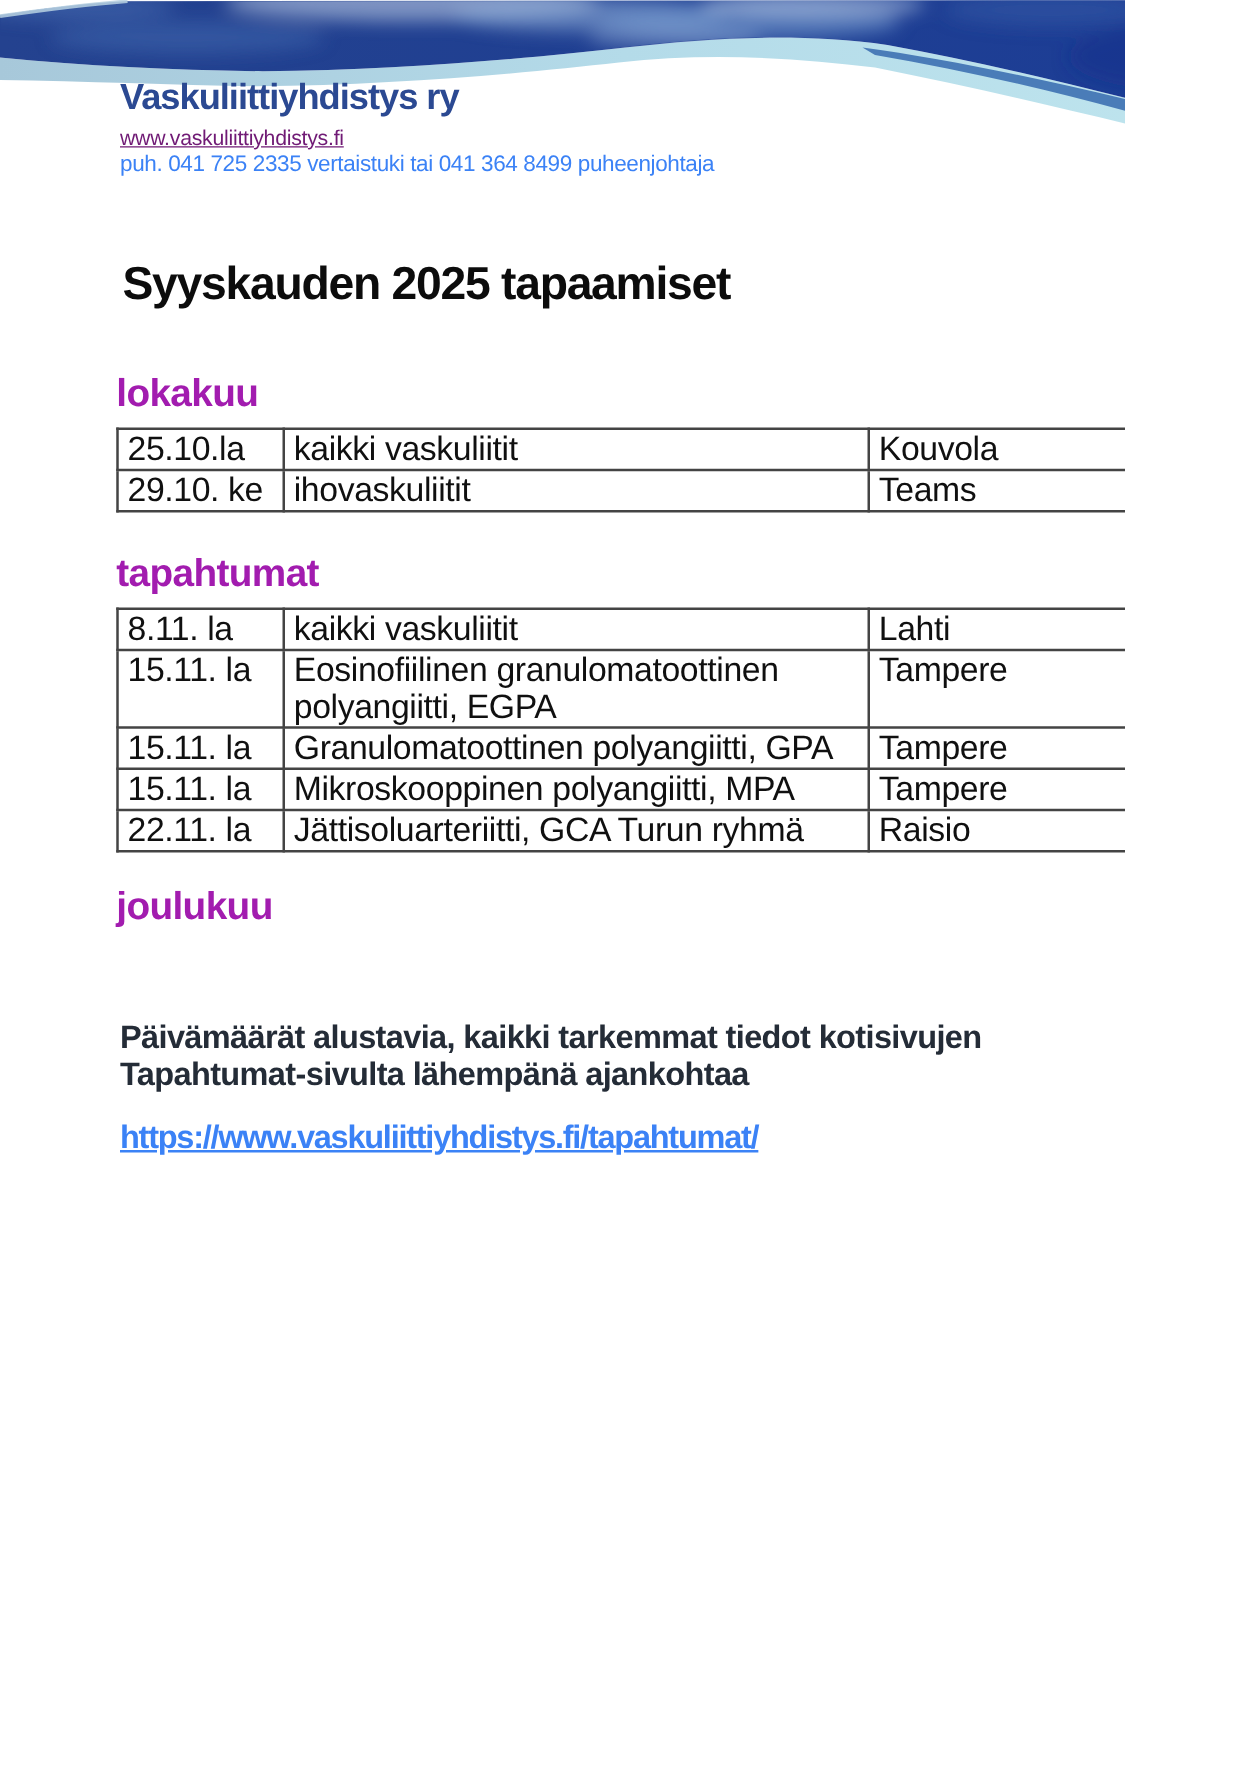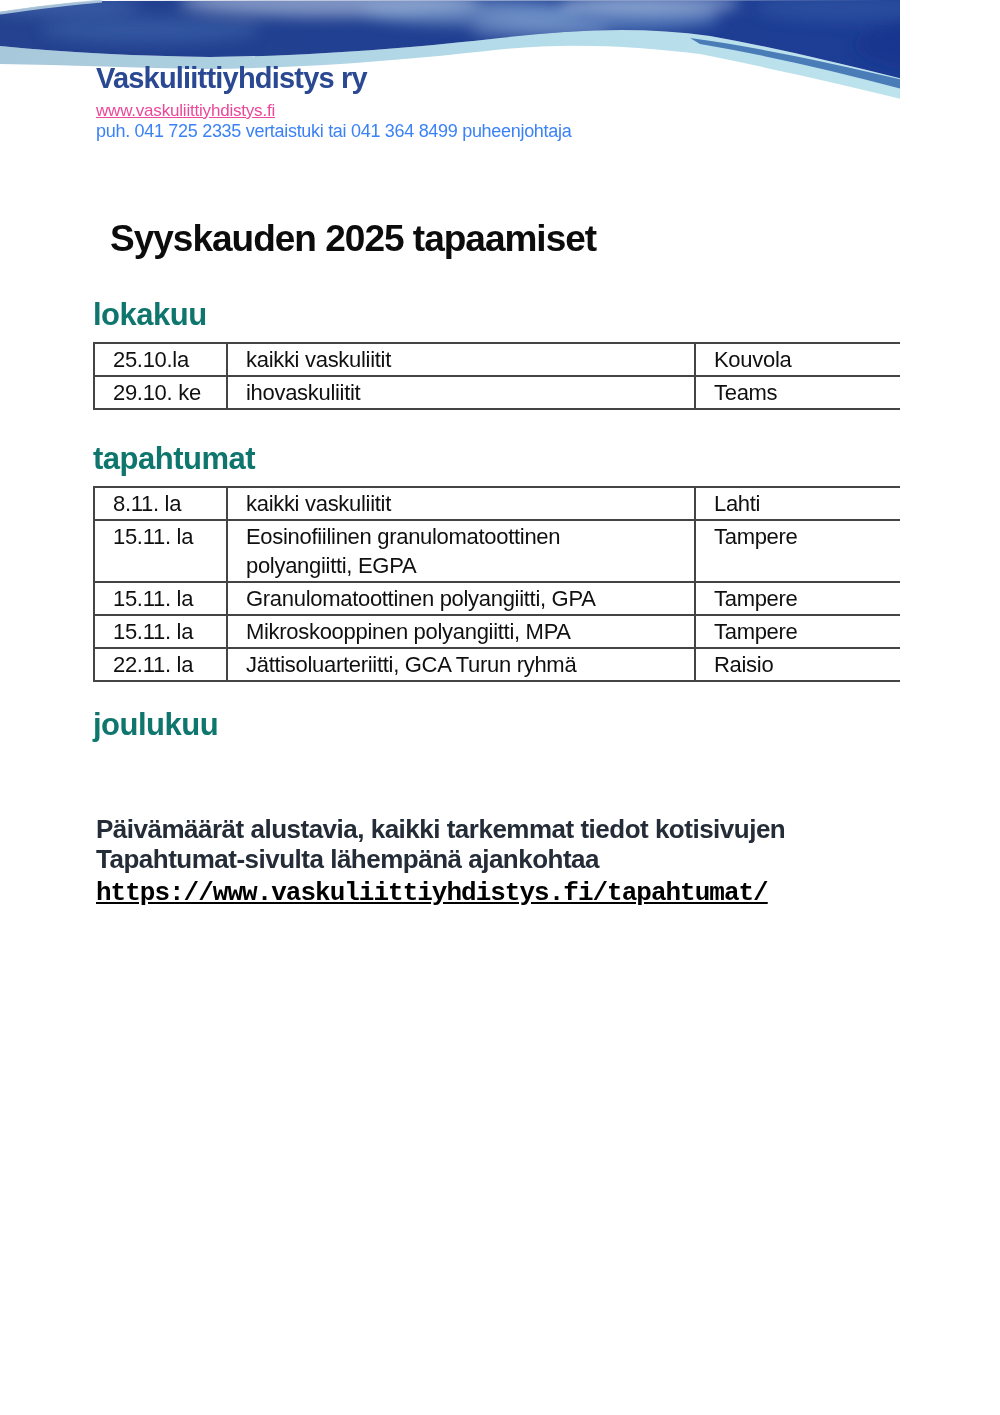--- a/index.html
+++ b/index.html
@@ -13,59 +13,59 @@
   }
   .wave{position:absolute;top:0;left:0;display:block;}
   .org-title{
     position:absolute;top:62px;left:96px;
     font-size:29px;font-weight:bold;letter-spacing:-0.8px;
     color:#2b4992;
   }
   .website{
     position:absolute;top:101px;left:96px;
     font-size:17px;letter-spacing:-0.2px;
-    color:#ec4899;text-decoration:underline;cursor:pointer;
+    color:#701a75;text-decoration:underline;cursor:pointer;
   }
   .phone{
     position:absolute;top:121px;left:96px;
     font-size:18px;letter-spacing:-0.3px;
     color:#3b82f6;
   }
   .page-title{
-    position:absolute;top:202px;left:94px;margin:16px;
+    position:absolute;top:202px;left:94px;margin:4px;
     font-size:37px;font-weight:bold;letter-spacing:-1px;
     color:#0c0c0c;
   }
   .sec{position:absolute;left:93px;width:818px;}
   .sec h2{
     margin:0;padding:0;
     font-size:31px;font-weight:bold;letter-spacing:-0.5px;
-    line-height:38px;color:#0f766e;
+    line-height:38px;color:#a21caf;
   }
   .sched{
     border-collapse:collapse;table-layout:fixed;
     width:818px;margin-top:8px;
   }
   .sched td{
     border:2px solid #444444;
-    font-size:22px;letter-spacing:-0.3px;color:#101010;
+    font-size:27px;letter-spacing:-0.3px;color:#101010;
     line-height:29px;height:29px;
-    padding:1px 18px;vertical-align:top;
+    padding:1px 7px;vertical-align:top;
     white-space:pre;overflow:hidden;
   }
   .c1{width:133px;} .c2{width:468px;} .c3{width:217px;}
   .footer{
     position:absolute;top:814px;left:96px;width:820px;
     font-size:26px;font-weight:bold;letter-spacing:-0.5px;
     line-height:30px;color:#242c37;
   }
   .footer-link{
-    display:inline-block;margin-top:4px;
+    display:inline-block;margin-top:20px;
     font-size:26px;font-weight:bold;letter-spacing:-1px;
-    color:#000000;text-decoration:underline;cursor:pointer;font-family:Liberation Mono, monospace;
+    color:#3b82f6;text-decoration:underline;cursor:pointer;
   }
 </style>
 </head>
 <body>
 
 <div class="page">
 
   <svg class="wave" width="1000" height="200" viewBox="0 0 1000 200" aria-hidden="true">
     <defs>
       <clipPath id="navyclip">

